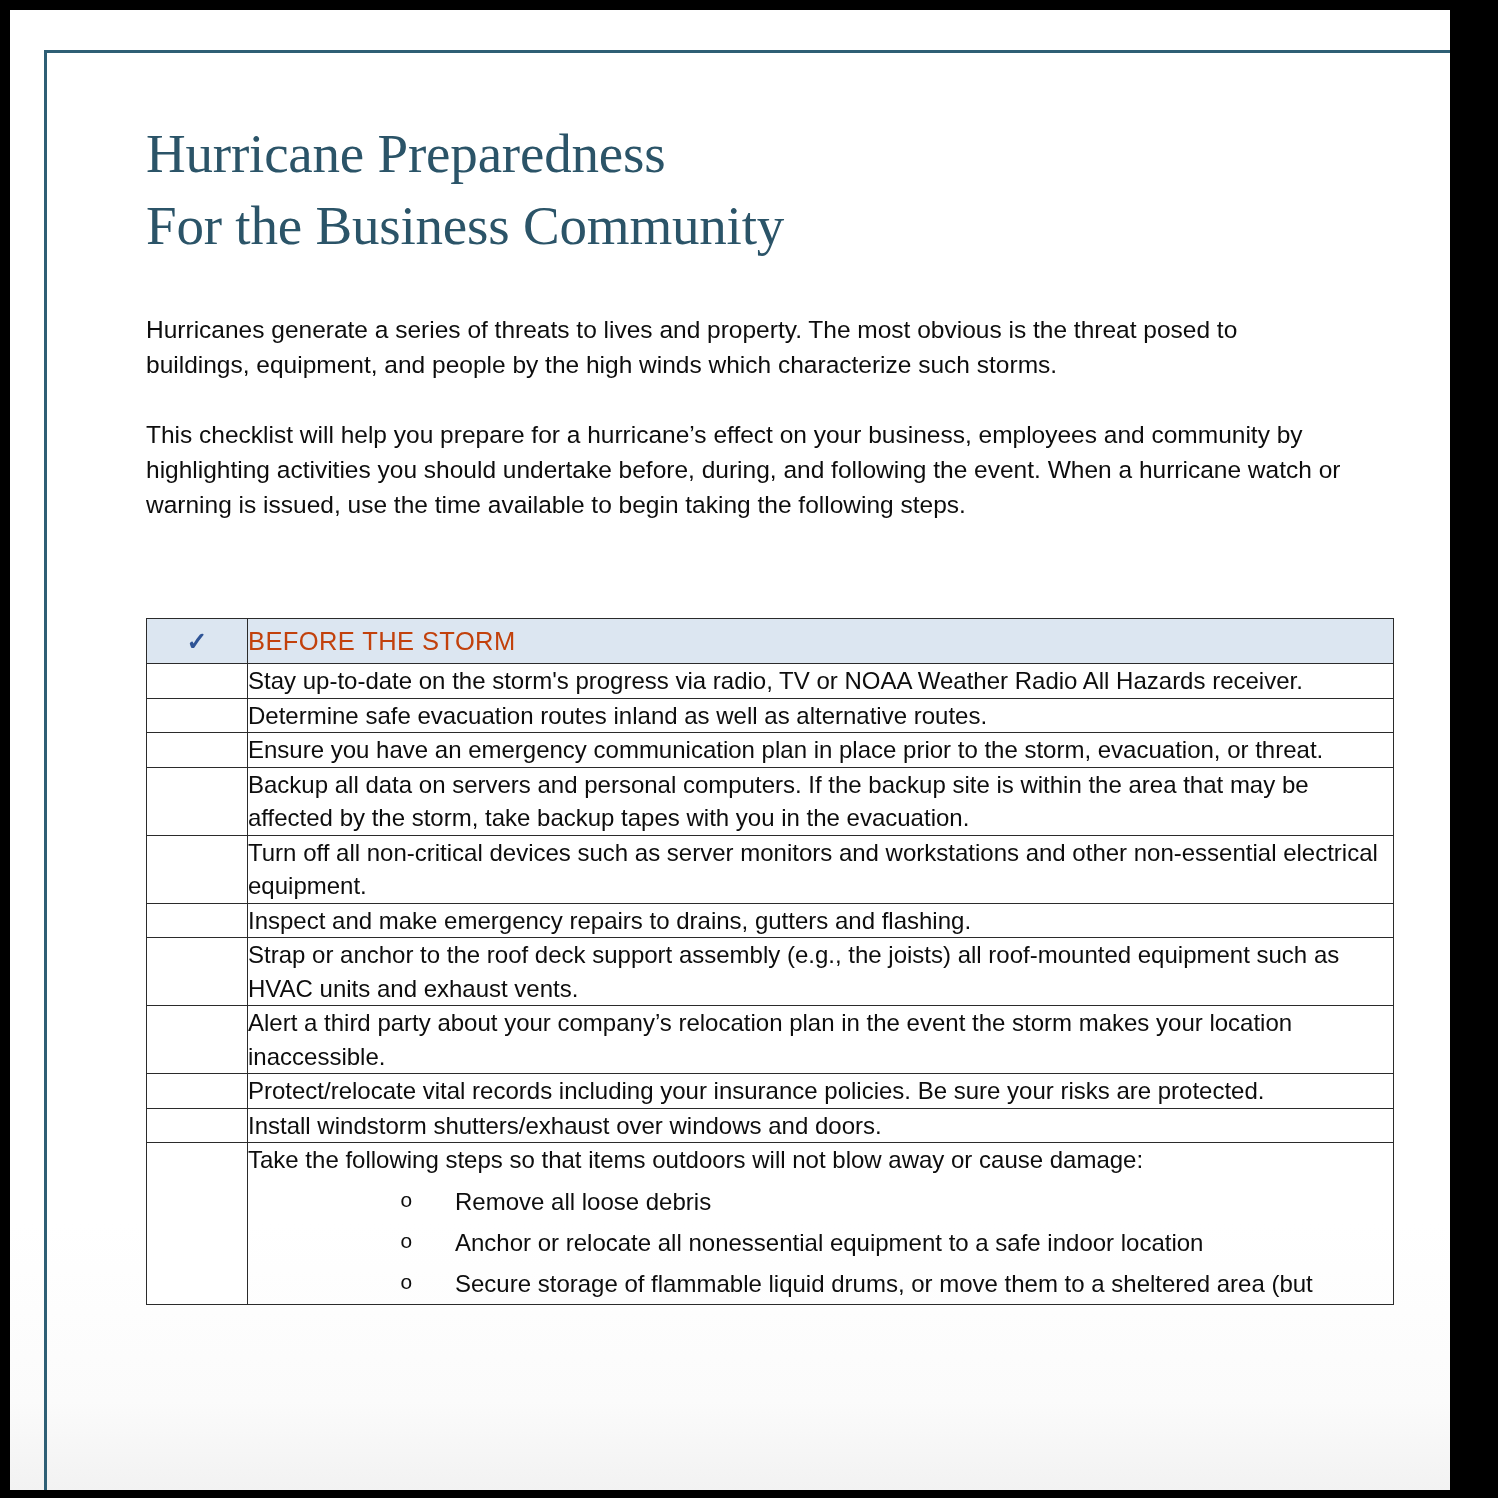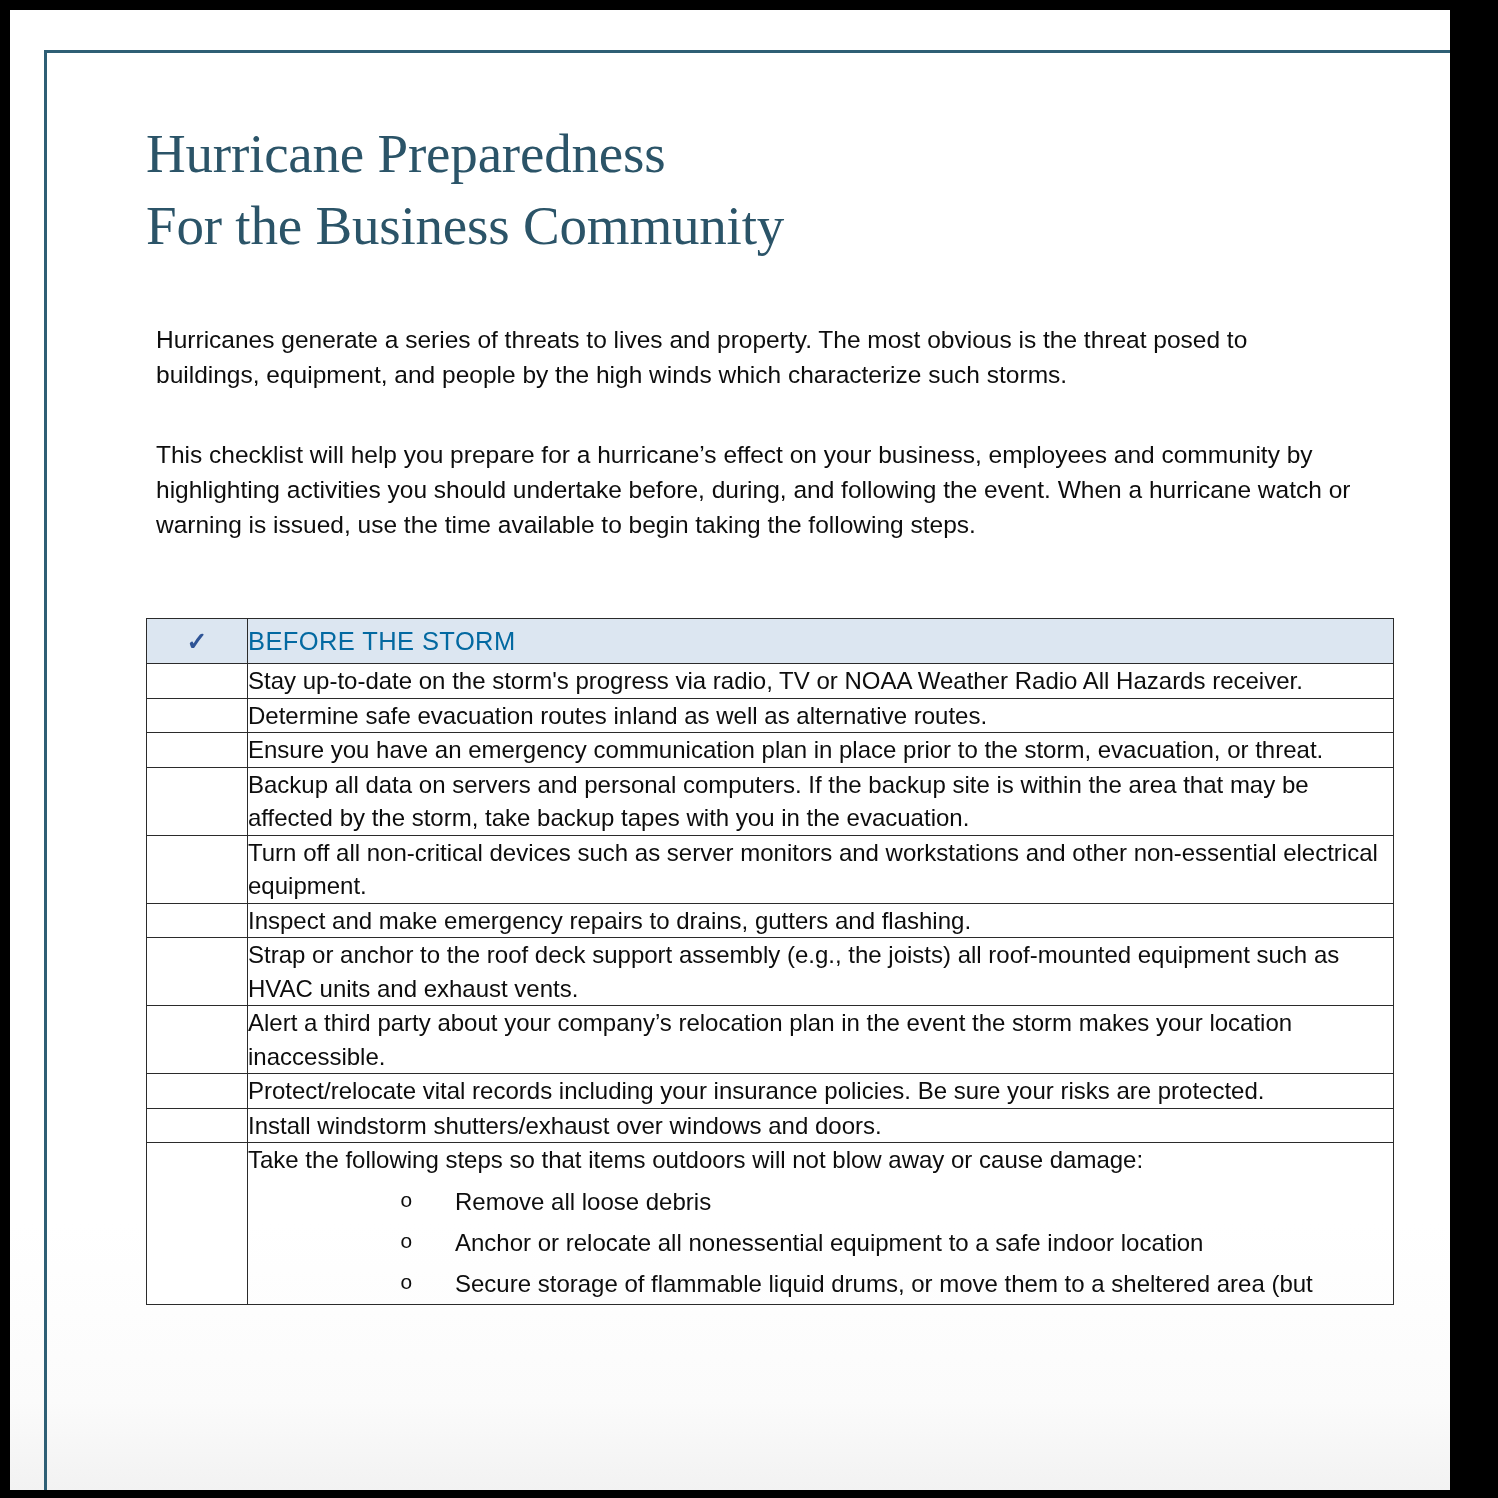--- a/index.html
+++ b/index.html
@@ -65,21 +65,21 @@
     padding-top: 108px;
     letter-spacing: -0.2px;
     white-space: pre-line;
   }
 
   .para {
     font-family: "Liberation Sans", sans-serif;
     font-size: 24.5px;
     line-height: 35px;
     color: #0d0d0d;
-    margin: 10px;
+    margin: 0;
     width: 1200px;
   }
   .para-1 { padding-top: 50px; }
   .para-2 { padding-top: 35px; }
 
   
   table.checklist {
     position: absolute;
     left: 136px;
     top: 608px;
@@ -104,21 +104,21 @@
   th.head-check {
     text-align: center;
     vertical-align: middle;
     color: #2f5496;
     font-size: 25px;
     line-height: 44px;
   }
   th.head-title {
     text-align: left;
     vertical-align: middle;
-    color: #0369a1;
+    color: #c2410c;
     font-size: 25.5px;
     font-weight: 400;
     letter-spacing: 0.4px;
     padding-left: 13px;
     line-height: 44px;
   }
 
   td.cell-check { background: #ffffff; }
 
   td.cell-task {

